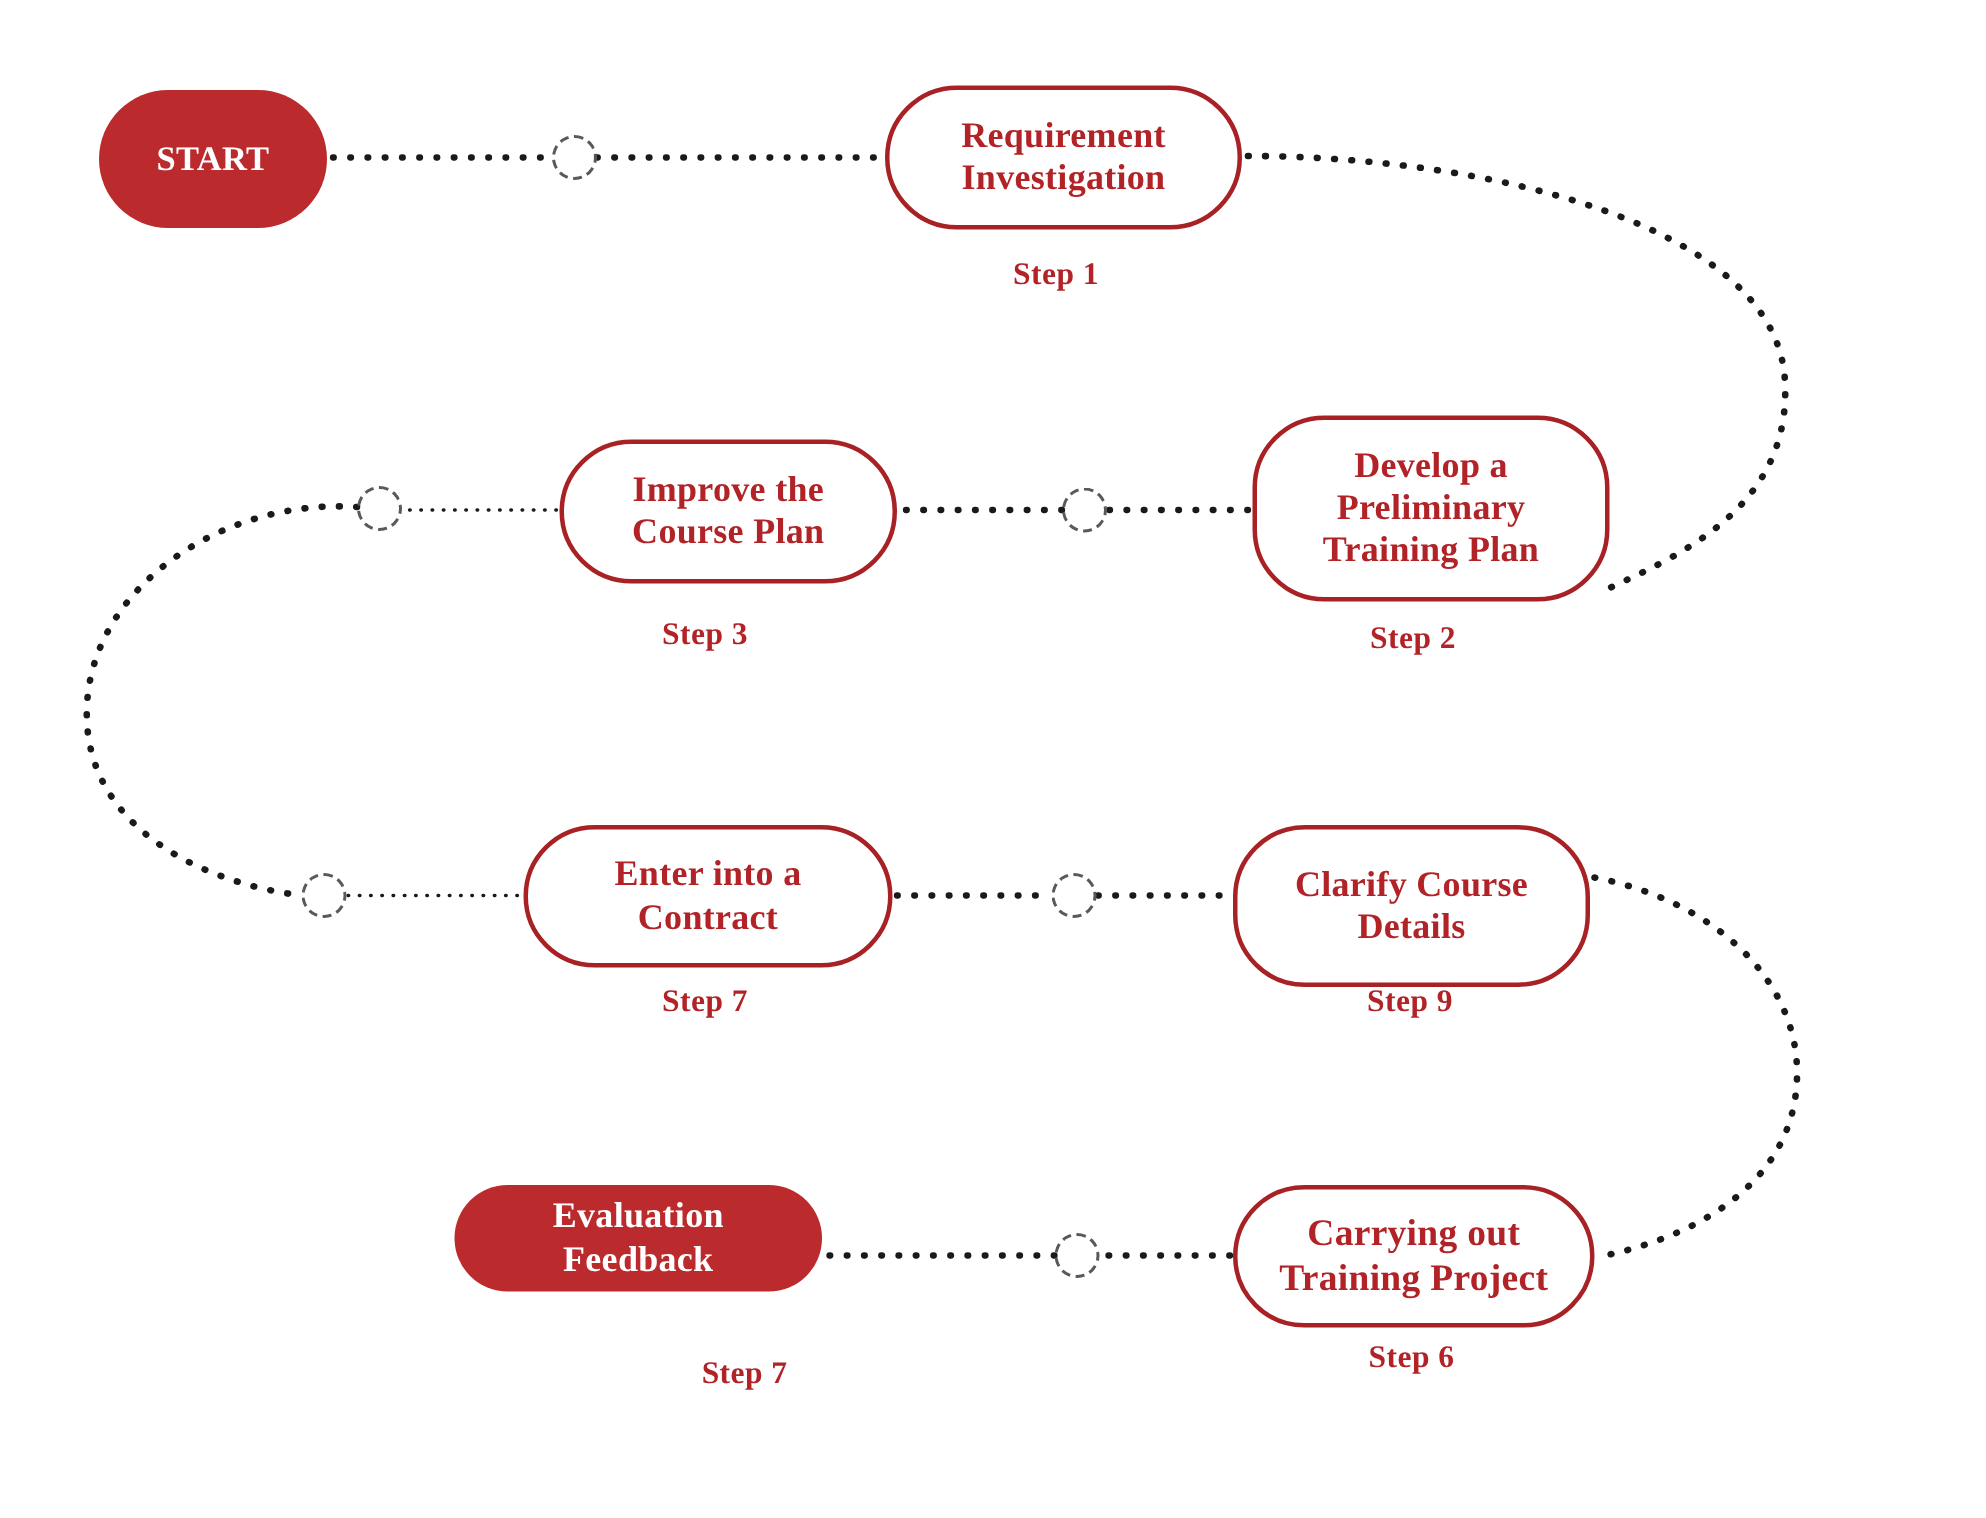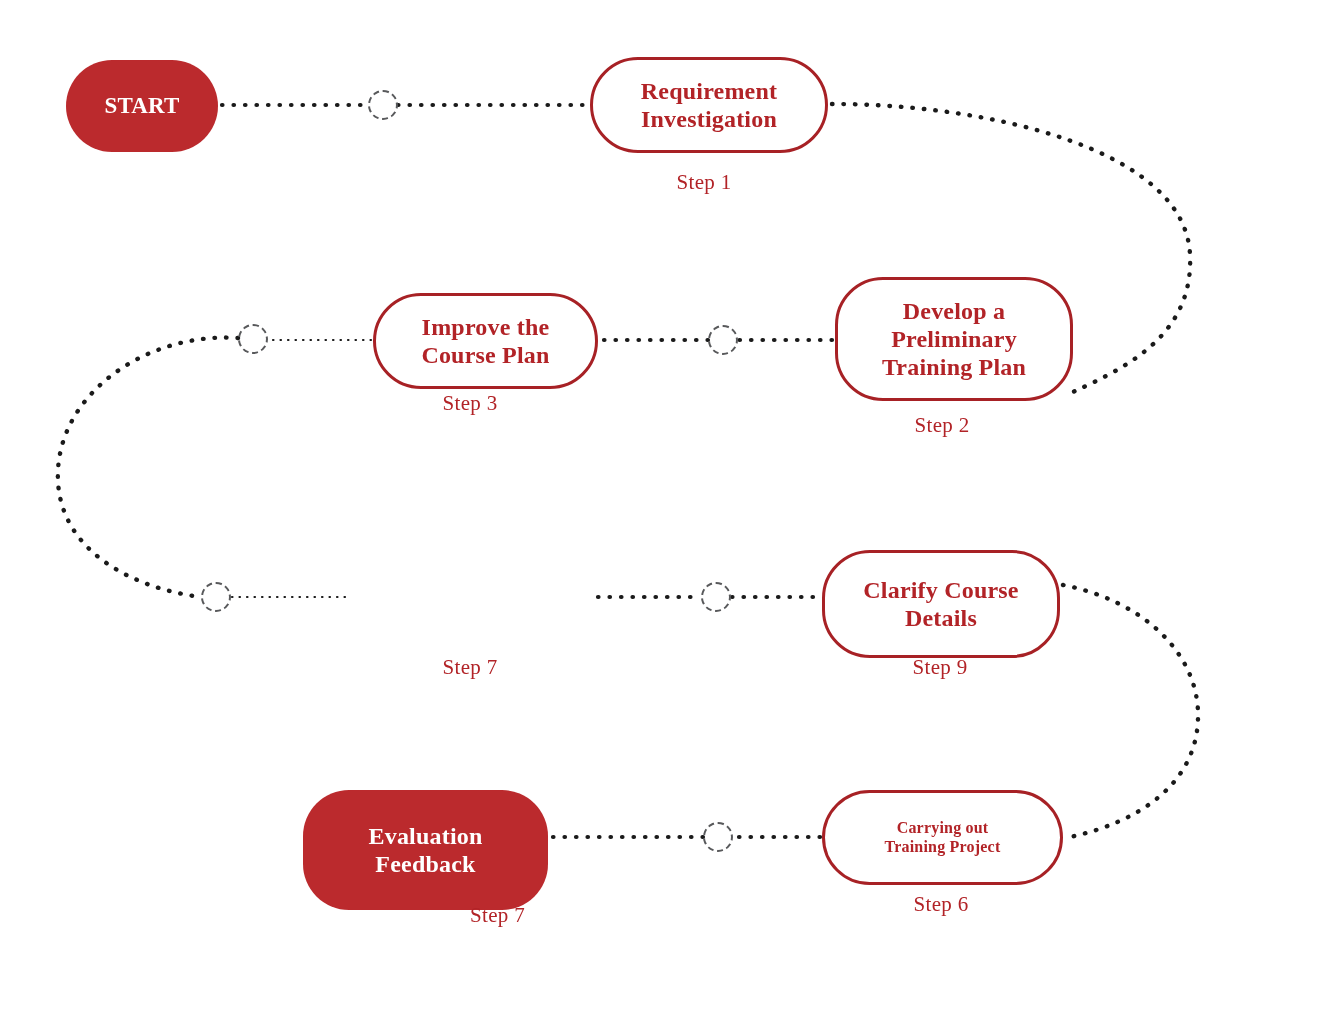--- a/index.html
+++ b/index.html
@@ -53,21 +53,21 @@
   }
   .node-label {
     display: block;
     padding: 0 10px;
     white-space: pre-line;
   }
   .step-caption {
     position: absolute;
     text-align: center;
     color: #B22327;
-    font-weight: normal;
+    font-weight: bold;
     font-size: 21px;
     letter-spacing: 0.3px;
     z-index: 3;
   }
   .marker {
     position: absolute;
     box-sizing: border-box;
     border: 2px dashed #58595B;
     border-radius: 50%;
     background: transparent;
@@ -124,37 +124,41 @@
     <span class="node-label">Improve the
 Course Plan</span>
   </div>
 
   <div class="node outlined" style="left:835px; top:277px; width:238px; height:124px; font-size:24px;">
     <span class="node-label">Develop a
 Preliminary
 Training Plan</span>
   </div>
 
+  <div class="node outlined" style="left:349px; top:550px; width:246px; height:95px; font-size:24px;">
+    <span class="node-label">Enter into a
+Contract</span>
+  </div>
 
   <div class="node outlined" style="left:822px; top:550px; width:238px; height:108px; font-size:24px;">
     <span class="node-label">Clarify Course
 Details</span>
   </div>
 
-  <div class="node outlined" style="left:822px; top:790px; width:241px; height:95px; font-size:16px;">
+  <div class="node outlined" style="left:822px; top:790px; width:241px; height:95px; font-size:25px;">
     <span class="node-label">Carrying out
 Training Project</span>
   </div>
 
-  <div class="node filled" style="left:303px; top:790px; width:245px; height:120px; font-size:24px;">
+  <div class="node filled" style="left:303px; top:790px; width:245px; height:71px; font-size:24px;">
     <span class="node-label">Evaluation
 Feedback</span>
   </div>
 
   <div class="step-caption" style="left:604px; top:170px; width:200px;">Step 1</div>
   <div class="step-caption" style="left:842px; top:413px; width:200px;">Step 2</div>
-  <div class="step-caption" style="left:370px; top:391px; width:200px;">Step 3</div>
+  <div class="step-caption" style="left:370px; top:410px; width:200px;">Step 3</div>
   <div class="step-caption" style="left:370px; top:655px; width:200px;">Step 7</div>
   <div class="step-caption" style="left:840px; top:655px; width:200px;">Step 9</div>
   <div class="step-caption" style="left:841px; top:892px; width:200px;">Step 6</div>
   <div class="step-caption" style="left:325px; top:903px; width:200px;text-align:right;">Step 7</div>
 
 </div>
 
 </body></html>

